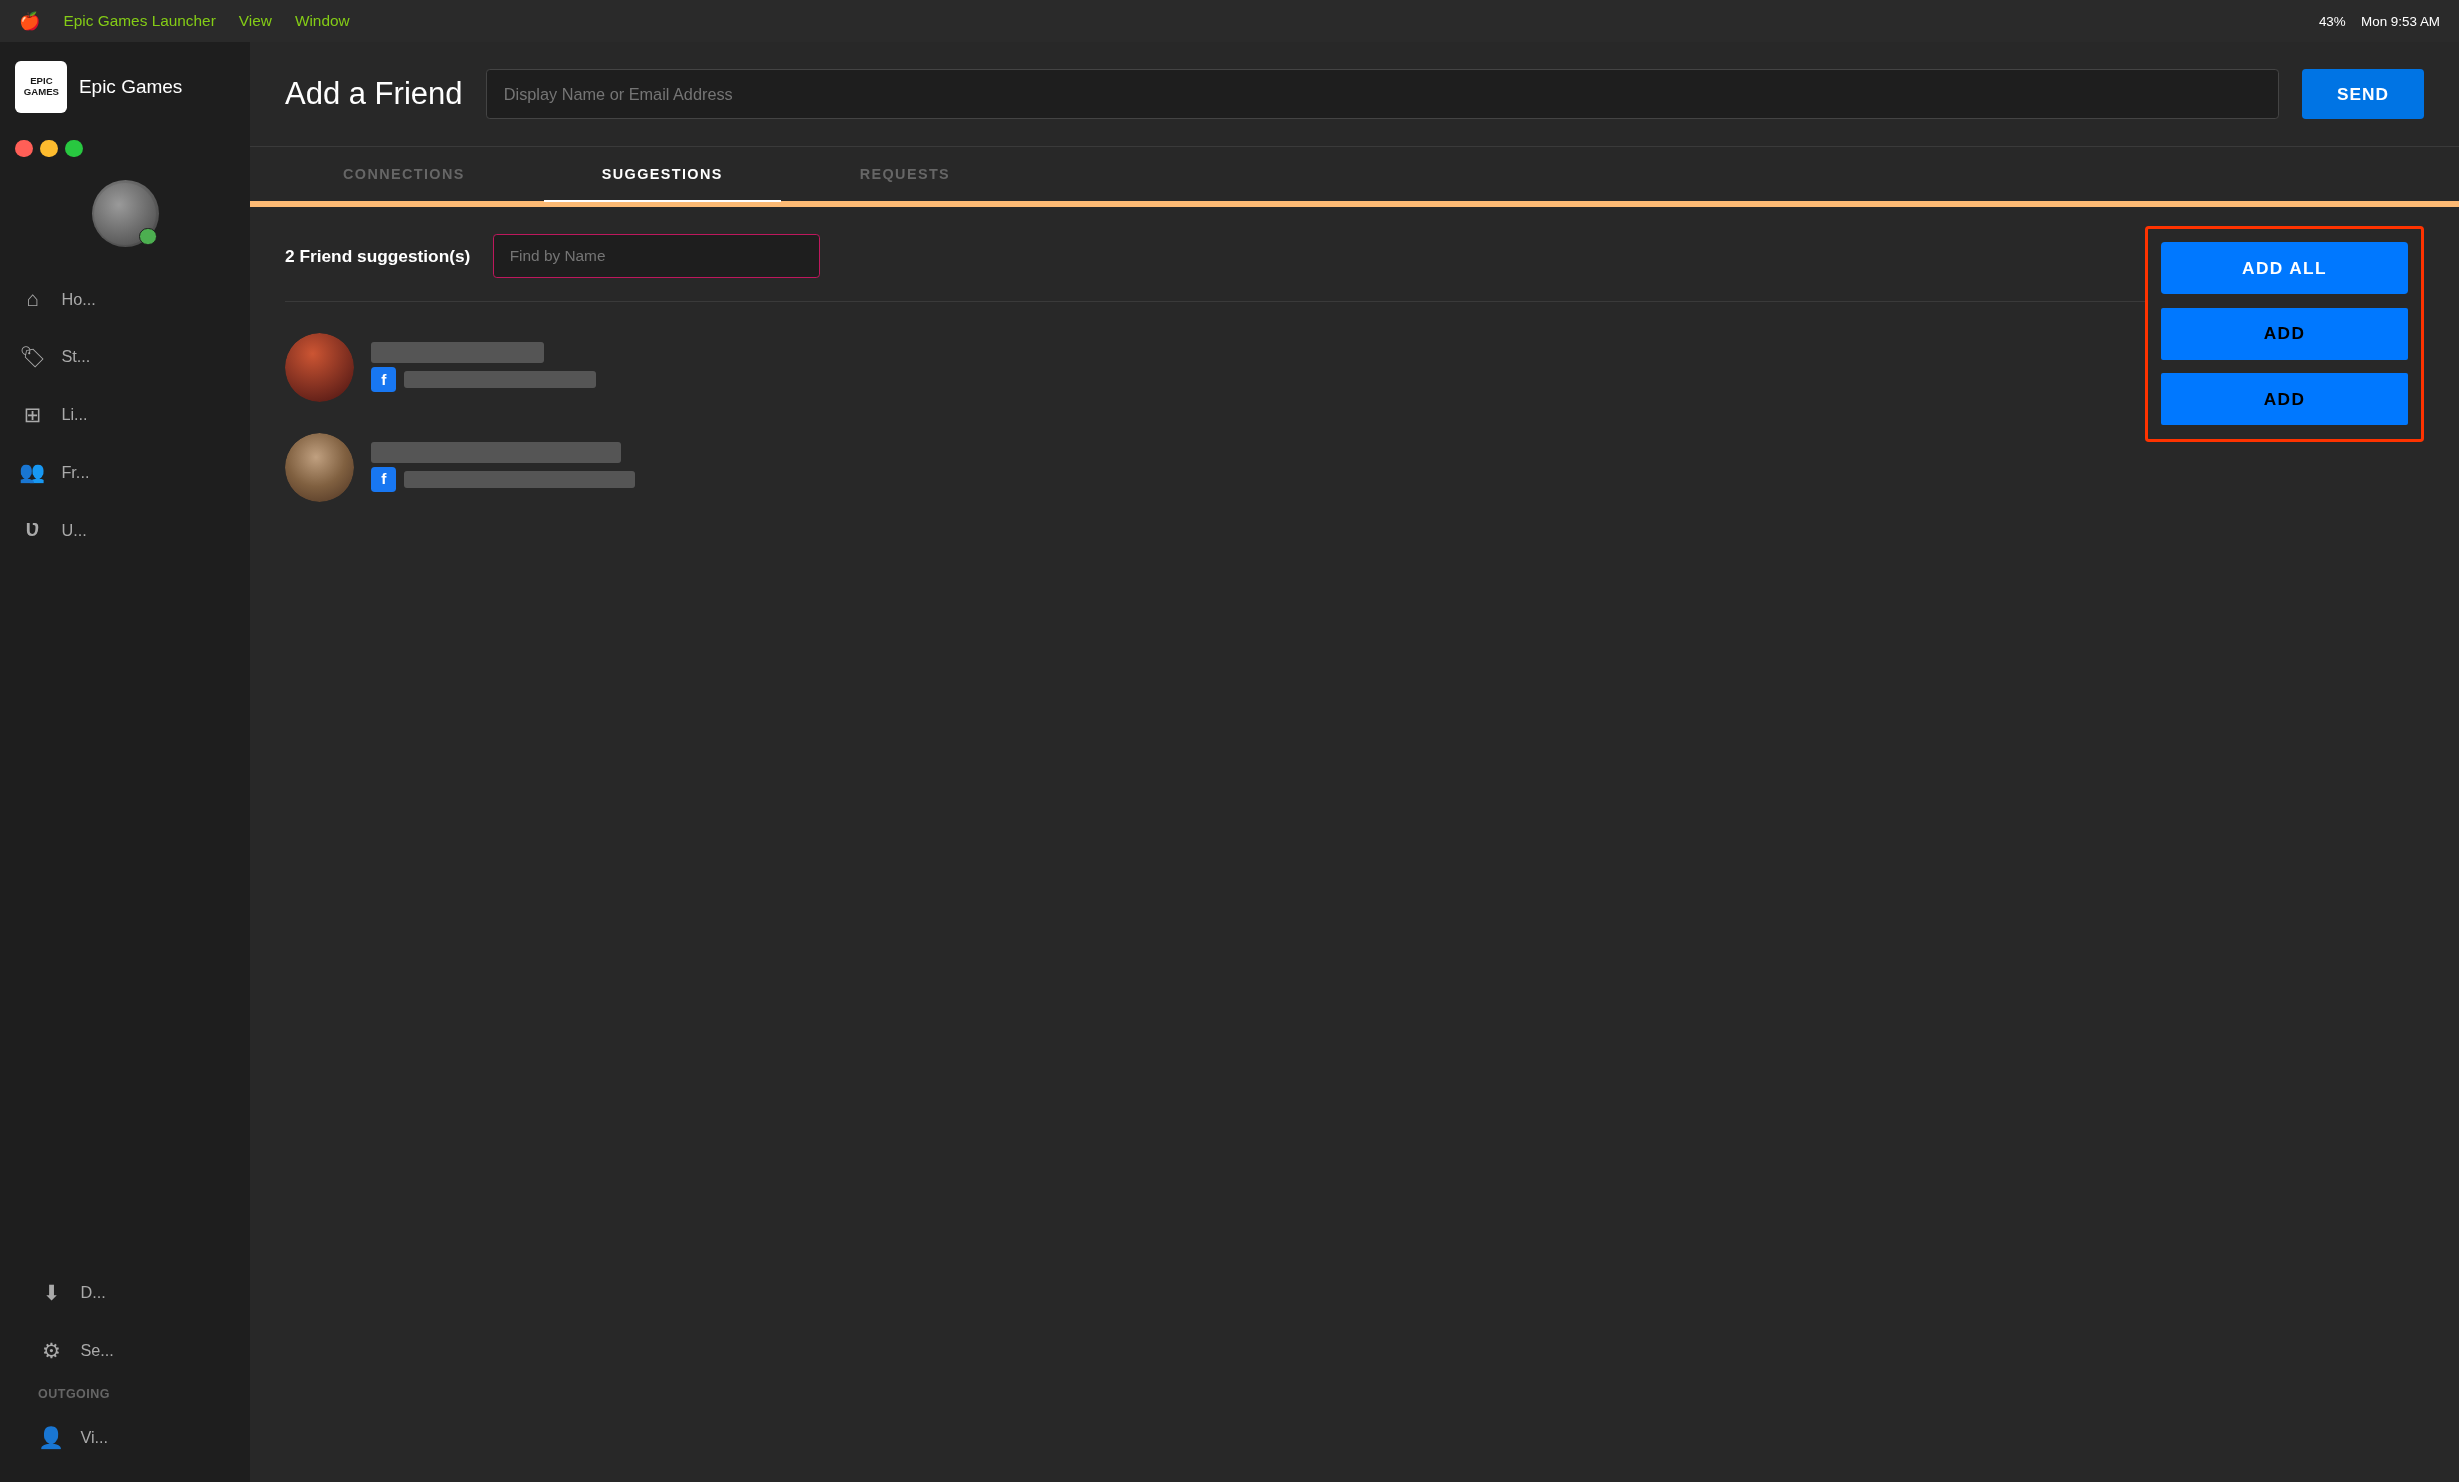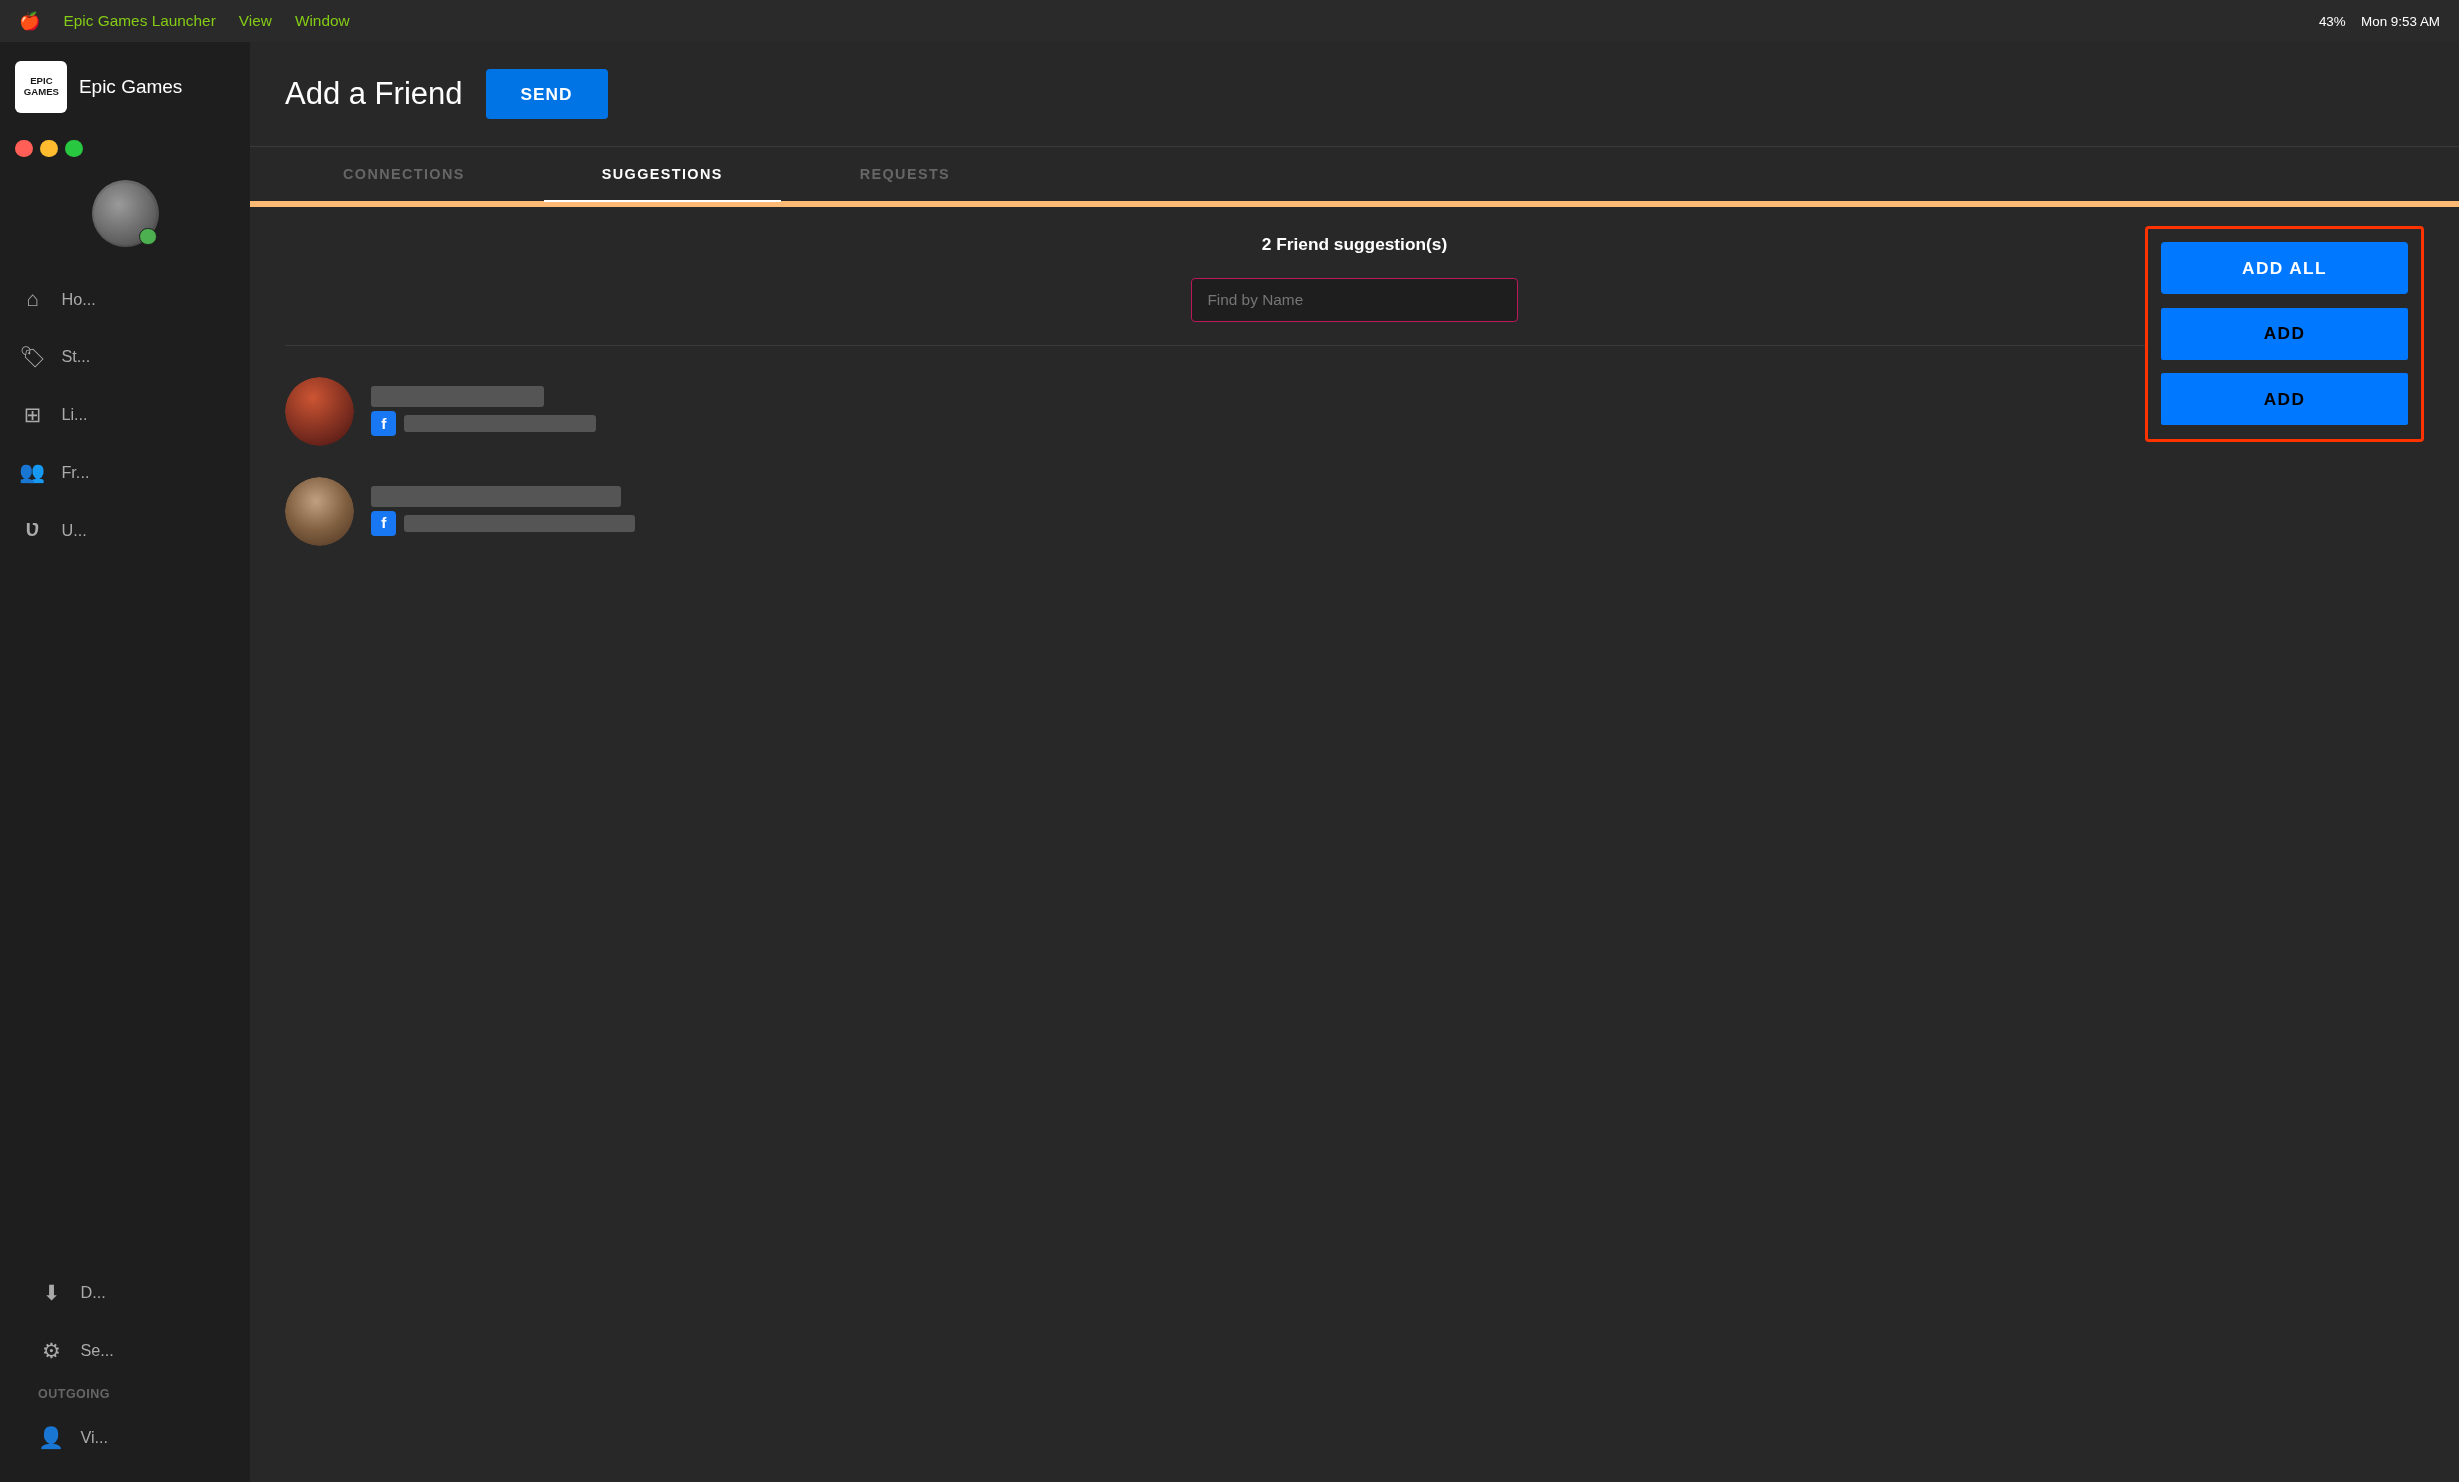--- a/index.html
+++ b/index.html
@@ -279,21 +279,20 @@
       right: 0;
       height: 1.9px;
       background: #ffffff;
     }
 
     .suggestions-toolbar {
       display: flex;
       align-items: center;
       gap: 23px;
       margin-bottom: 23px;
-      flex-direction: column;
     }
 
     .suggestions-count {
       color: #ffffff;
       font-size: 17.3px;
       font-weight: 600;
       flex-shrink: 0;
     }
 
     .find-by-name-input {
@@ -520,20 +519,21 @@
         <span class="sidebar-icon">👤</span>
         <span class="sidebar-label">Vi...</span>
       </div>
     </div>
   </div>
 
   <div class="main-content">
 
     <div class="add-friend-header">
       <h1 class="add-friend-title">Add a Friend</h1>
+      <input class="add-friend-input" type="text" placeholder="Display Name or Email Address" style="">
       <button class="send-button">SEND</button>
     </div>
 
     <div class="tabs">
       <div class="tab">CONNECTIONS</div>
       <div class="tab active">SUGGESTIONS</div>
       <div class="tab">REQUESTS</div>
     </div>
 
     <div class="suggestions-wrapper" style="position:relative; flex:1;">

